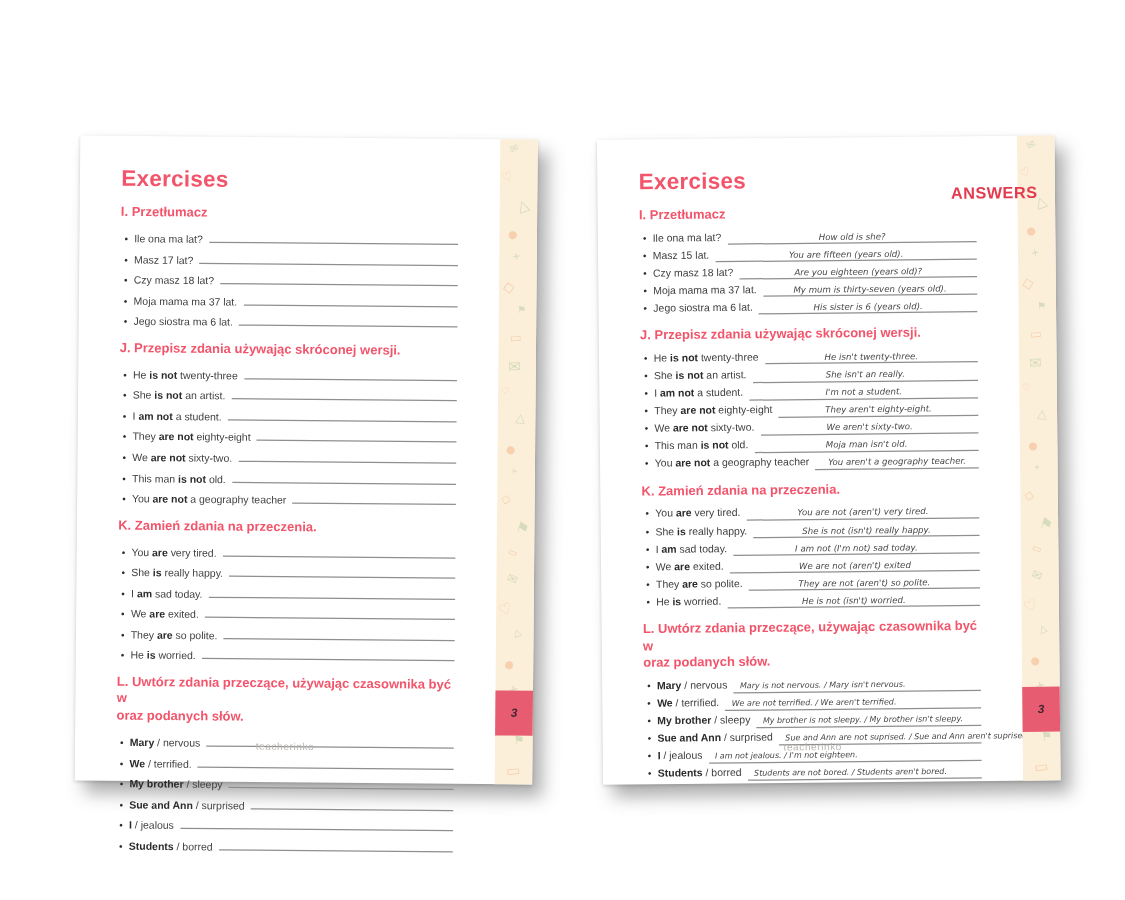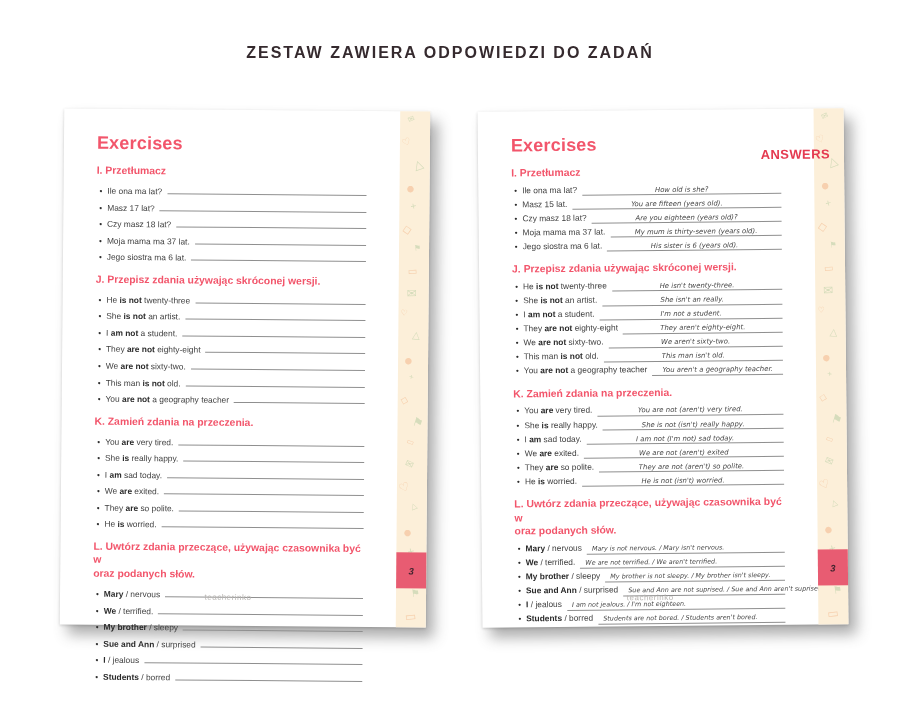--- a/index.html
+++ b/index.html
@@ -33,21 +33,20 @@
   .strip{position:absolute;top:0;right:0;width:30px;height:516px;background:#fcefd9;overflow:hidden;}
   .doodle{position:absolute;line-height:1;opacity:.8;}
   .page-num{position:absolute;bottom:39px;right:0;width:30px;height:36px;background:#e85c72;
           color:#43252f;display:flex;align-items:center;justify-content:center;
           font-size:9.5px;font-weight:700;font-style:italic;z-index:2;}
 </style>
 </head>
 <body>
 
 <div class="canvas">
-  <div class="main-title">ZESTAW ZAWIERA ODPOWIEDZI DO ZADAŃ</div>
   <div class="page page-left">
       <div class="page-content">
         <div class="page-title">Exercises</div>
         <div class="sec-heading">I. Przetłumacz</div>
         <div class="item">
           <span class="bullet">•</span>
           <span class="q">Ile ona ma lat?</span>
           <span class="blank"></span>
         </div>
         <div class="item">
@@ -250,21 +249,21 @@
           <span class="blank"><span class="answer">They aren't eighty-eight.</span></span>
         </div>
         <div class="item">
           <span class="bullet">•</span>
           <span class="q">We <b>are not</b> sixty-two.</span>
           <span class="blank"><span class="answer">We aren't sixty-two.</span></span>
         </div>
         <div class="item">
           <span class="bullet">•</span>
           <span class="q">This man <b>is not</b> old.</span>
-          <span class="blank"><span class="answer">This man isn't old.</span></span>
+          <span class="blank"><span class="answer">Moja man isn't old.</span></span>
         </div>
         <div class="item">
           <span class="bullet">•</span>
           <span class="q">You <b>are not</b> a geography teacher</span>
           <span class="blank"><span class="answer">You aren't a geography teacher.</span></span>
         </div>
         <div class="sec-heading">K. Zamień zdania na przeczenia.</div>
         <div class="item">
           <span class="bullet">•</span>
           <span class="q">You <b>are</b> very tired.</span>

